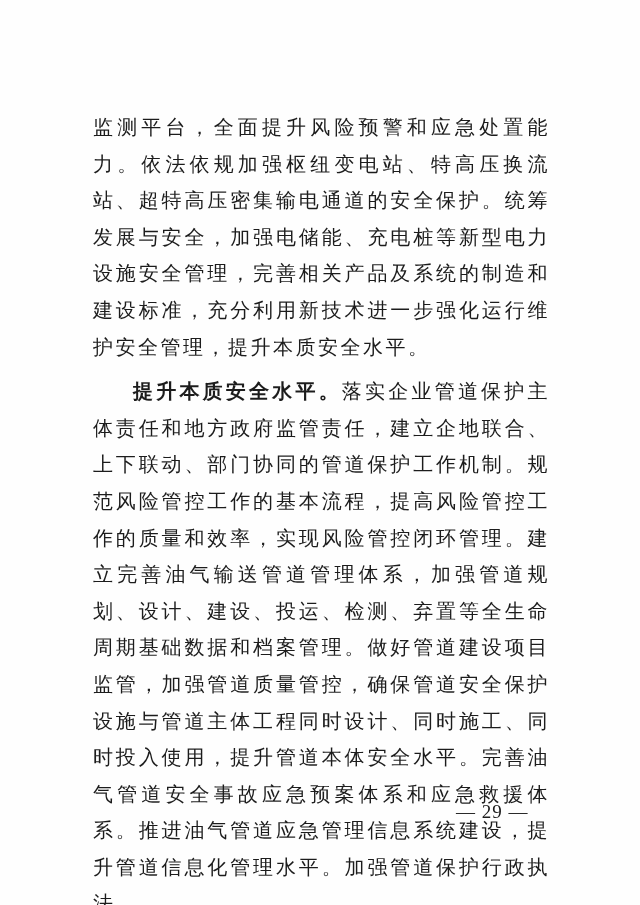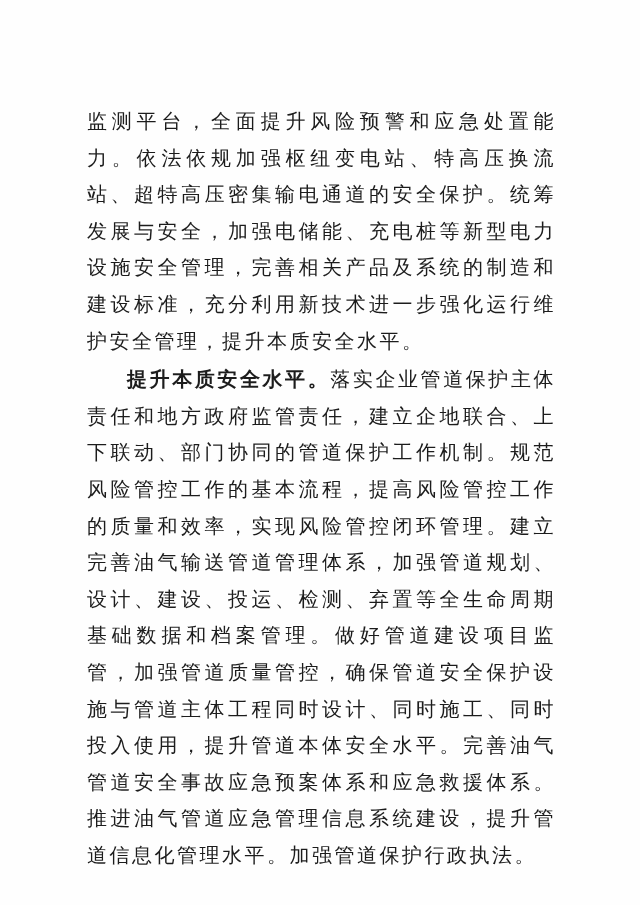--- a/index.html
+++ b/index.html
@@ -25,21 +25,21 @@
     top: 101px;
     width: 473px;
     font-size: 20px;
     line-height: 36.6px;
     color: #1c1c1c;
     text-align: justify;
     text-justify: inter-character;
     letter-spacing: 2.5px;
   }
   .text-block p {
-    margin: 2px;
+    margin: 8px;
     padding: 0;
   }
   .text-block p.indent {
     text-indent: 2em;
   }
   .text-block p.heading {
     font-weight: bold;
   }
   .text-block span.bold {
     font-weight: bold;
@@ -57,13 +57,14 @@
   }
 </style>
 </head>
 <body>
 
 <div class="sheet">
   <div class="text-block">
       <p class="body"><span>监测平台，全面提升风险预警和应急处置能力。依法依规加强枢纽变电站、特高压换流站、超特高压密集输电通道的安全保护。统筹发展与安全，加强电储能、充电桩等新型电力设施安全管理，完善相关产品及系统的制造和建设标准，充分利用新技术进一步强化运行维护安全管理，提升本质安全水平。</span></p>
       <p class="indent body"><span class="bold">提升本质安全水平。</span><span>落实企业管道保护主体责任和地方政府监管责任，建立企地联合、上下联动、部门协同的管道保护工作机制。规范风险管控工作的基本流程，提高风险管控工作的质量和效率，实现风险管控闭环管理。建立完善油气输送管道管理体系，加强管道规划、设计、建设、投运、检测、弃置等全生命周期基础数据和档案管理。做好管道建设项目监管，加强管道质量管控，确保管道安全保护设施与管道主体工程同时设计、同时施工、同时投入使用，提升管道本体安全水平。完善油气管道安全事故应急预案体系和应急救援体系。推进油气管道应急管理信息系统建设，提升管道信息化管理水平。加强管道保护行政执法。</span></p>
     </div>
+  <div class="page-number">— 29 —</div>
 </div>
 
 </body></html>

